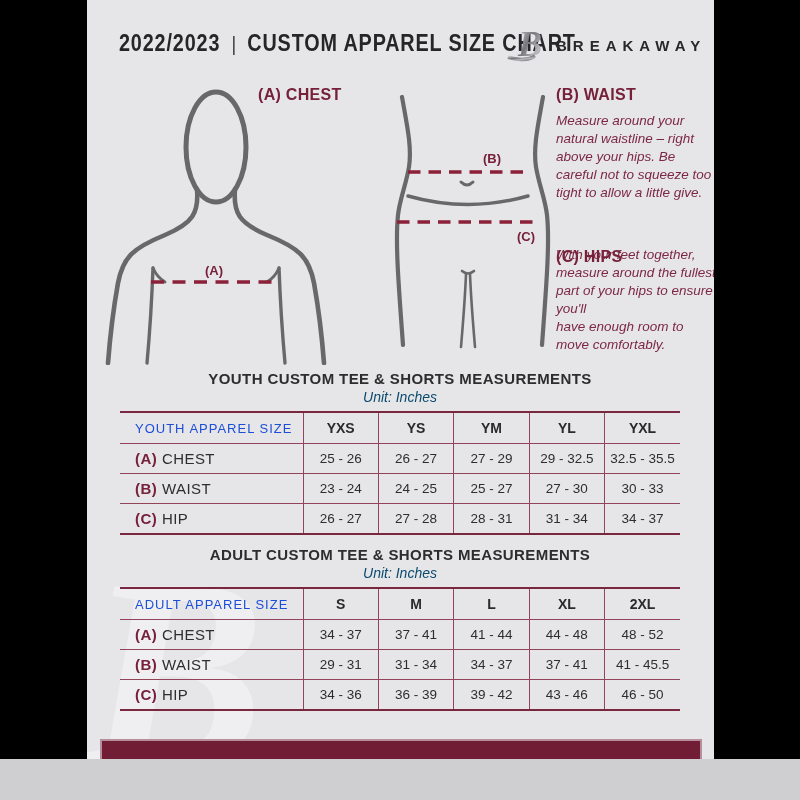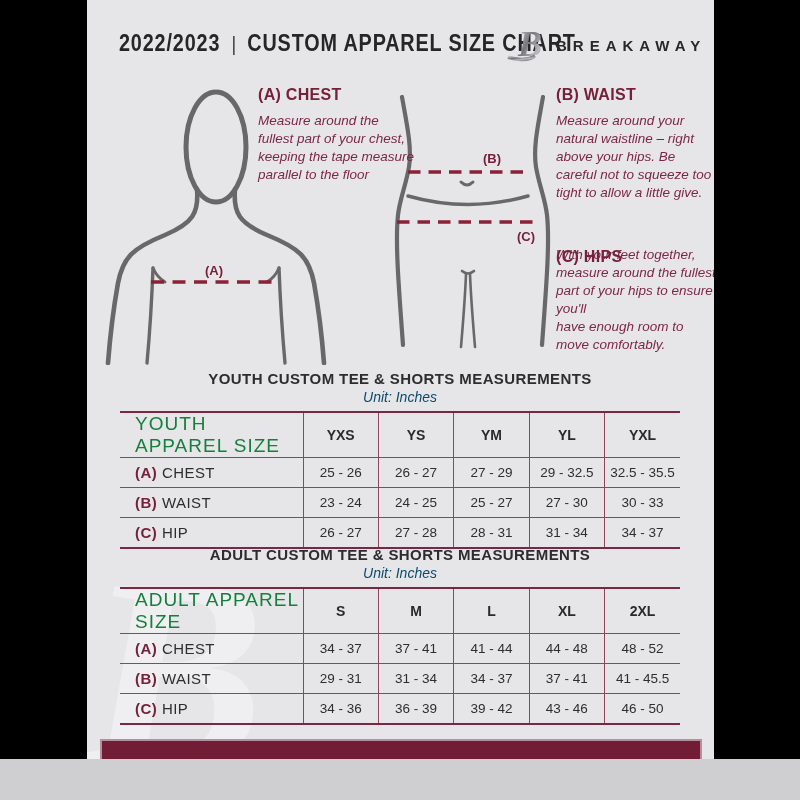--- a/index.html
+++ b/index.html
@@ -38,22 +38,22 @@
 
   
   table.size{position:absolute;left:120px;width:560px;border-collapse:collapse;table-layout:fixed;
              z-index:5;border-top:2px solid #7a2740;border-bottom:2px solid #7a2740;background:transparent;}
   .youth-table{top:411px;} .adult-table{top:587px;}
   table.size col.c0{width:183px;}
   table.size th,table.size td{border-bottom:1.5px solid #93445a;padding:0;vertical-align:middle;
              text-align:center;height:29px;color:#2e2e30;}
   table.size thead th{height:30px;font-size:14px;font-weight:bold;color:#2a2a2c;text-align:center;}
   table.size th:not(:first-child),table.size td:not(:first-child){border-left:1.5px solid #93445a;}
-  table.size th:first-child{text-align:left;padding-left:15px;font-weight:normal;font-size:19px;
-             letter-spacing:1px;color:#15803d;margin-top:16px;}
+  table.size th:first-child{text-align:left;padding-left:15px;font-weight:normal;font-size:13px;
+             letter-spacing:1px;color:#1d4ed8;margin-top:16px;}
   table.size td:first-child{text-align:left;padding-left:15px;font-size:15px;letter-spacing:0.4px;}
   table.size td{font-size:13.5px;}
   .prefix{color:#76203a;font-weight:bold;margin-right:5px;}
 
   .watermark{position:absolute;left:86px;top:538px;font-family:"Liberation Serif",serif;
              font-style:italic;font-weight:bold;font-size:268px;line-height:1;color:#efeff1;z-index:1;
              user-select:none;}
   .footer-bar{position:absolute;left:100px;top:739px;width:602px;height:50px;background:#721d36;
               border:2px solid #b78e9b;box-sizing:border-box;z-index:6;}
 </style>
@@ -112,21 +112,20 @@
       <path d="M 81,179 C 80,205 78,228 76,252" stroke-width="2.6"></path>
       <path d="M 85,179 C 86,205 88,228 90,252" stroke-width="2.6"></path>
     </g>
     <path d="M 23,77 L 146,77" stroke="#8b2038" stroke-width="3.4" stroke-dasharray="12.5 8" fill="none"></path>
     <path d="M 12,127 L 152,127" stroke="#8b2038" stroke-width="3.4" stroke-dasharray="12.5 8" fill="none"></path>
     <text x="107" y="68" text-anchor="middle" font-family="Liberation Sans, sans-serif" font-size="13" font-weight="bold" fill="#76203a">(B)</text>
     <text x="141" y="146" text-anchor="middle" font-family="Liberation Sans, sans-serif" font-size="13" font-weight="bold" fill="#76203a">(C)</text>
   </svg>
 
   <div class="m-heading h-chest">(A) CHEST</div>
-  <div class="m-body b-chest">Measure around the fullest part of your chest, keeping the tape measure parallel to the floor</div>
 
   <div class="m-heading h-waist">(B) WAIST</div>
   <div class="m-body b-waist">Measure around your natural waistline – right above your hips. Be careful not to squeeze too tight to allow a little give.</div>
 
   <div class="m-heading h-hips">(C) HIPS</div>
   <div class="m-body b-hips">With your feet together, measure around the fullest part of your hips to ensure you'll
 have enough room to move comfortably.</div>
 
   <div class="watermark">B</div>
 

